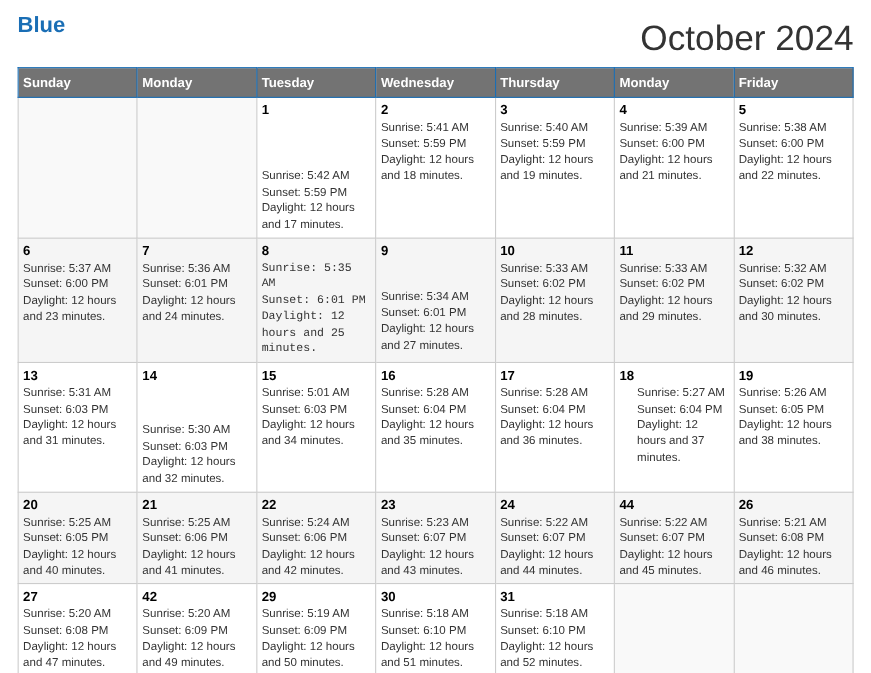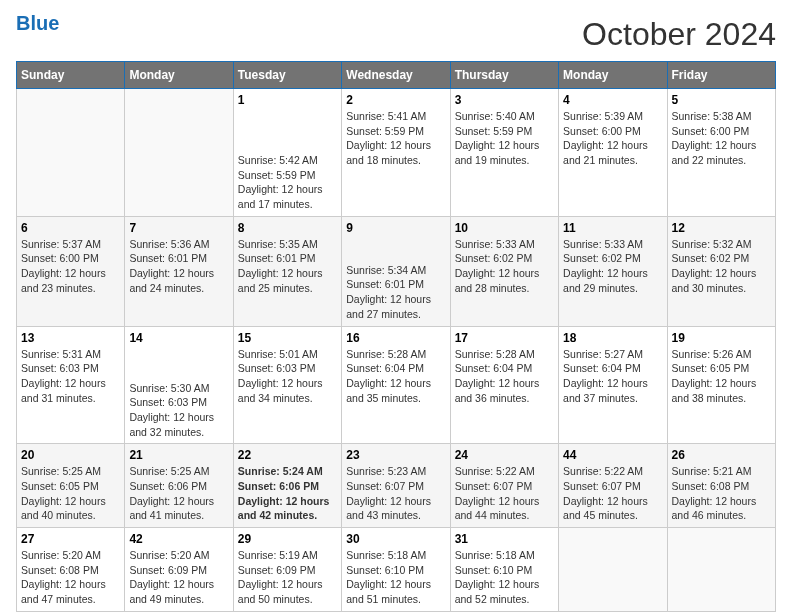--- a/index.html
+++ b/index.html
@@ -140,21 +140,21 @@
 Daylight: 12 hours and 23 minutes.</div>
         </td>
         <td>
           <span class="day-num">7</span>
           <div class="day-info" style="white-space: pre-line;">Sunrise: 5:36 AM
 Sunset: 6:01 PM
 Daylight: 12 hours and 24 minutes.</div>
         </td>
         <td>
           <span class="day-num">8</span>
-          <div class="day-info" style="white-space: pre-line;">Sunrise: 5:35 AM
+          <div class="day-info" style="white-space: pre-line; font-family: Liberation Mono, monospace;">Sunrise: 5:35 AM
 Sunset: 6:01 PM
 Daylight: 12 hours and 25 minutes.</div>
         </td>
         <td>
           <span class="day-num">9</span>
           <div class="day-info" style="white-space: pre-line; margin-top: 28px;">Sunrise: 5:34 AM
 Sunset: 6:01 PM
 Daylight: 12 hours and 27 minutes.</div>
         </td>
         <td>
@@ -202,21 +202,21 @@
 Daylight: 12 hours and 35 minutes.</div>
         </td>
         <td>
           <span class="day-num">17</span>
           <div class="day-info" style="white-space: pre-line;">Sunrise: 5:28 AM
 Sunset: 6:04 PM
 Daylight: 12 hours and 36 minutes.</div>
         </td>
         <td>
           <span class="day-num">18</span>
-          <div class="day-info" style="white-space: pre-line;">Sunrise: 5:27 AM
+          <div class="day-info" style="white-space: pre-line; margin-left: 16px;">Sunrise: 5:27 AM
 Sunset: 6:04 PM
 Daylight: 12 hours and 37 minutes.</div>
         </td>
         <td>
           <span class="day-num">19</span>
           <div class="day-info" style="white-space: pre-line;">Sunrise: 5:26 AM
 Sunset: 6:05 PM
 Daylight: 12 hours and 38 minutes.</div>
         </td>
       </tr>
@@ -228,21 +228,21 @@
 Daylight: 12 hours and 40 minutes.</div>
         </td>
         <td>
           <span class="day-num">21</span>
           <div class="day-info" style="white-space: pre-line;">Sunrise: 5:25 AM
 Sunset: 6:06 PM
 Daylight: 12 hours and 41 minutes.</div>
         </td>
         <td>
           <span class="day-num">22</span>
-          <div class="day-info" style="white-space: pre-line; font-weight: bold;">Sunrise: 5:24 AM
+          <div class="day-info" style="white-space: pre-line;">Sunrise: 5:24 AM
 Sunset: 6:06 PM
 Daylight: 12 hours and 42 minutes.</div>
         </td>
         <td>
           <span class="day-num">23</span>
           <div class="day-info" style="white-space: pre-line;">Sunrise: 5:23 AM
 Sunset: 6:07 PM
 Daylight: 12 hours and 43 minutes.</div>
         </td>
         <td>

